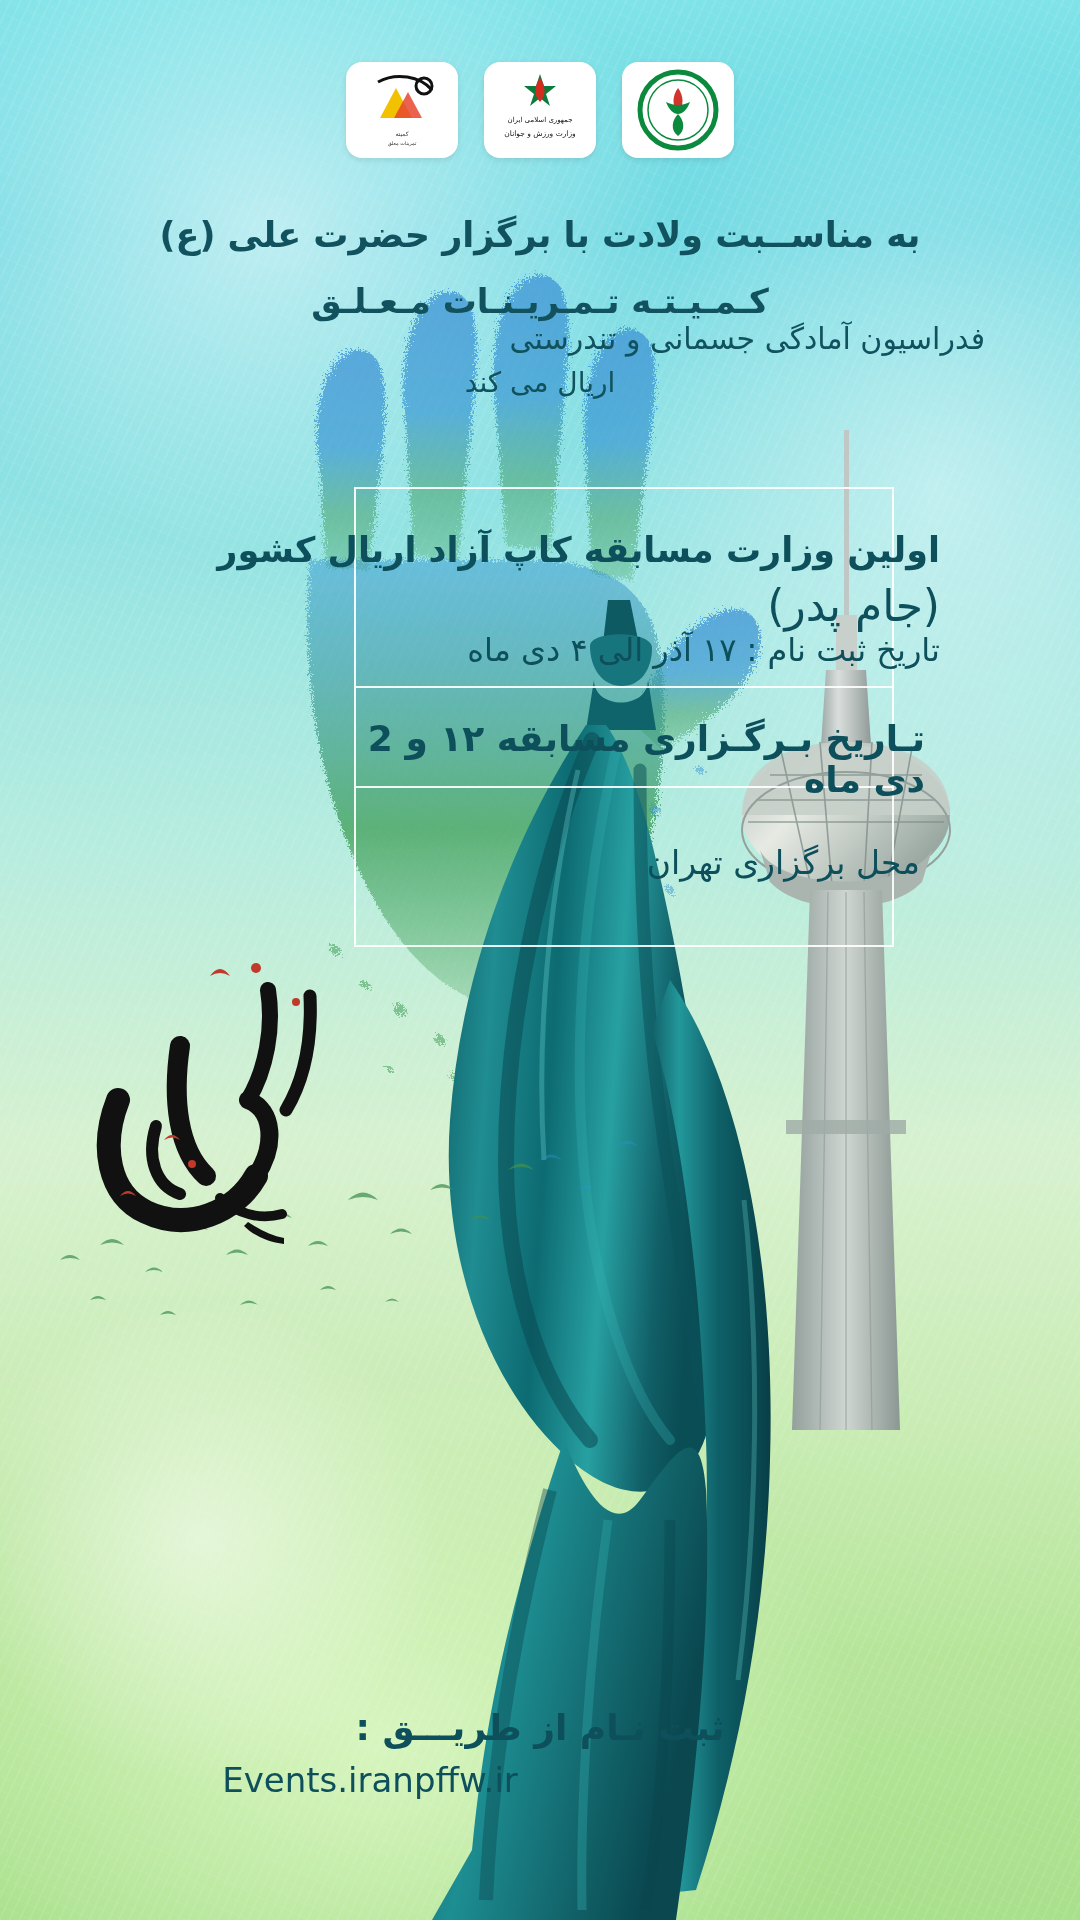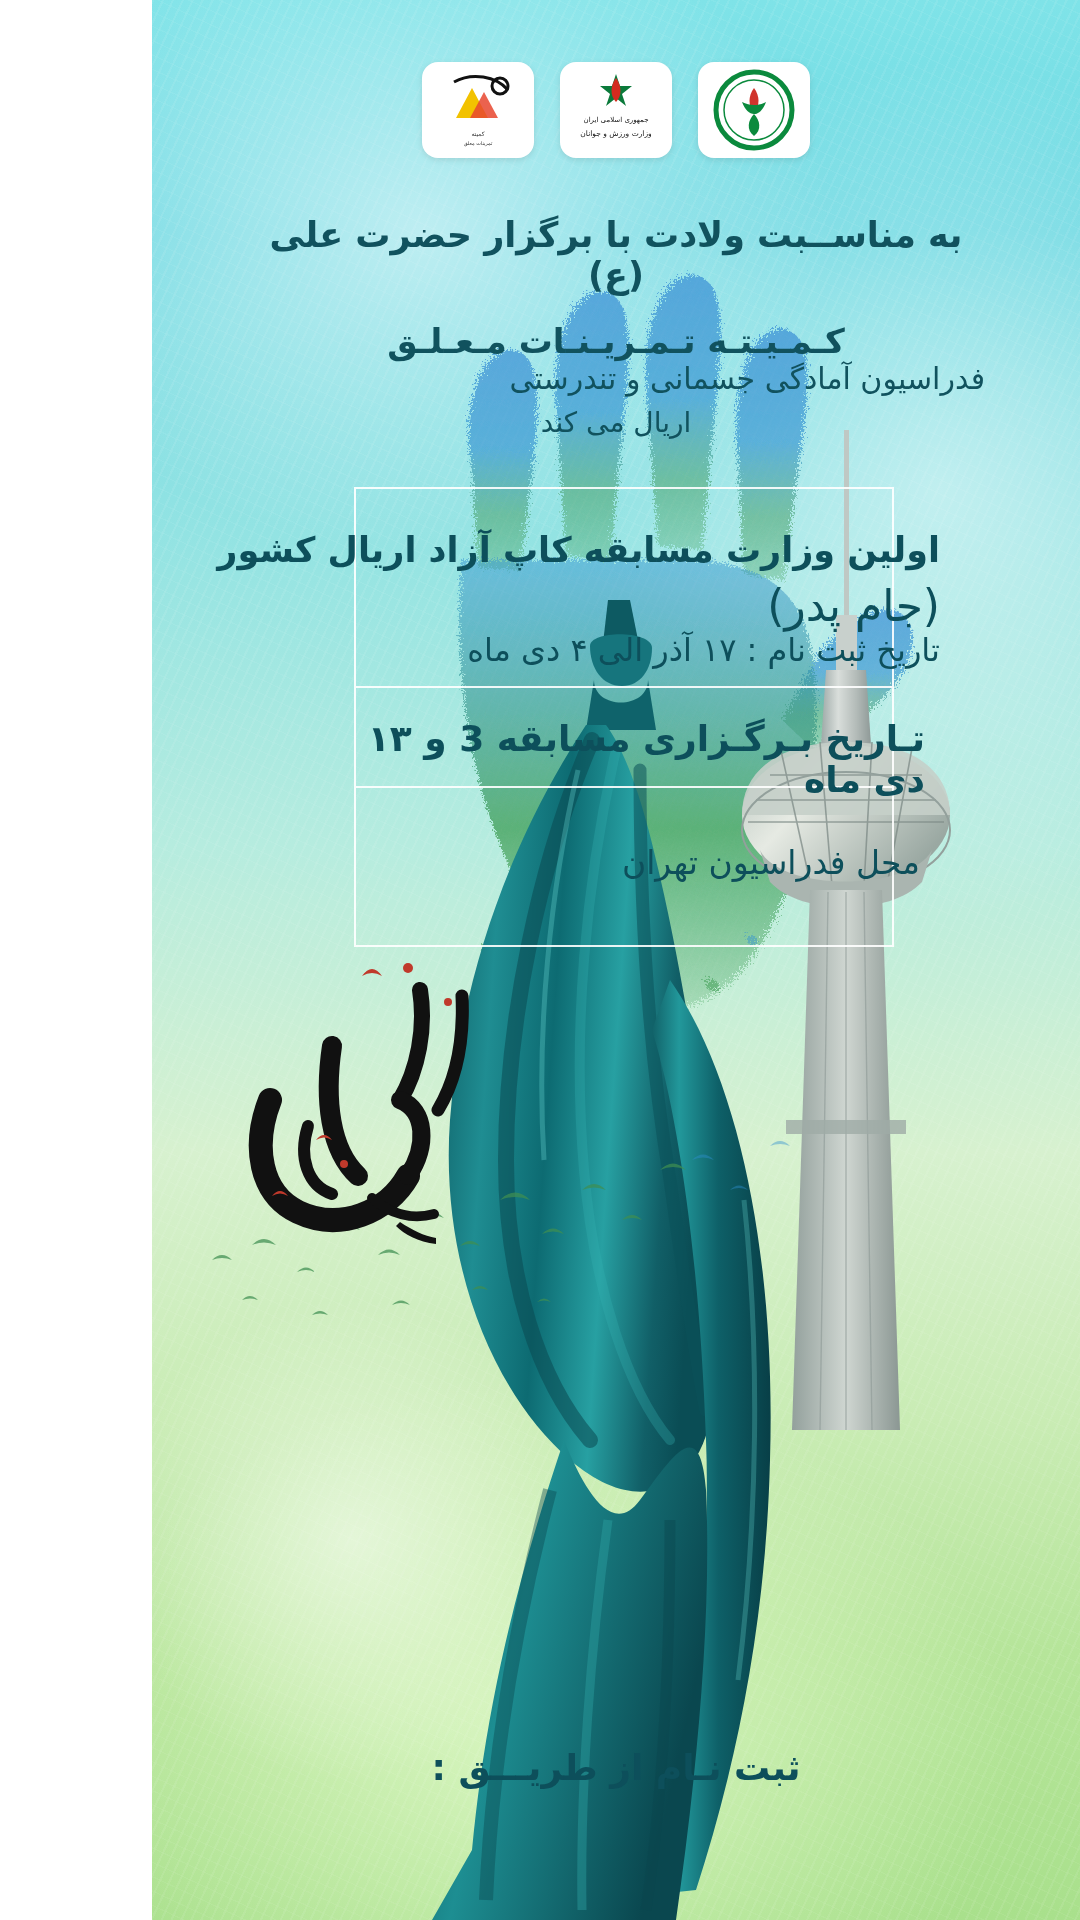--- a/index.html
+++ b/index.html
@@ -6,21 +6,21 @@
     margin: 0;
     padding: 0;
     background: #ffffff;
   }
   body {
     font-family: "DejaVu Sans", "Liberation Sans", sans-serif;
   }
 
   #poster {
     position: relative;
-    width: 928px;
+    width: 1080px;
     height: 1920px;
     overflow: hidden;
     background: linear-gradient(180deg,
         #7fe3e8 0%,
         #6fd9e2 12%,
         #8fe2e3 26%,
         #b6ecdf 44%,
         #d7f1cf 60%,
         #c9ecb4 74%,
         #b6e59a 86%,
@@ -504,22 +504,22 @@
     <div class="divider divider-a"></div>
     <div class="divider divider-b"></div>
   </div>
 
   <div class="detail-text">
     <div class="event-title">اولین وزارت مسابقه کاپ آزاد اریال کشور</div>
     <div class="event-cup">(جام پدر)</div>
     <div class="reg-date">تاریخ ثبت نام : ۱۷ آذر الی ۴ دی ماه</div>
   </div>
 
-  <div class="comp-date">تـاریخ بـرگـزاری مسابقه 3 و ۱۳ دی ماه</div>
-  <div class="venue">محل فدراسیون تهران</div>
+  <div class="comp-date">تـاریخ بـرگـزاری مسابقه ۱۲ و 2 دی ماه</div>
+  <div class="venue">محل برگزاری تهران</div>
 
   <div class="calligraphy">
     <svg viewBox="0 0 290 310" xmlns="http://www.w3.org/2000/svg">
       <g fill="none" stroke="#111111" stroke-linecap="round" stroke-linejoin="round">
         <path d="M208 40 C214 78 206 120 188 150" stroke-width="16"></path>
         <path d="M250 46 C252 90 244 130 226 160" stroke-width="13"></path>
         <path d="M120 96 C112 150 118 200 146 226" stroke-width="20"></path>
         <path d="M58 150 C40 196 48 244 86 262 C128 282 176 262 196 226" stroke-width="24"></path>
         <path d="M196 226 C216 196 214 160 188 150" stroke-width="18"></path>
         <path d="M96 176 C86 208 96 236 120 244" stroke-width="12"></path>
@@ -534,15 +534,16 @@
         <circle cx="236" cy="52" r="4"></circle>
       </g>
       <g fill="#111111">
         <path d="M188 272 C200 280 212 286 224 288 L224 294 C206 292 192 284 184 276 Z"></path>
       </g>
     </svg>
   </div>
 
   <div class="footer">
     <div class="footer-label">ثبت نـام از طریـــق :</div>
+    <div class="footer-url">Events.iranpffw.ir</div>
   </div>
 
 </div>
 
 </body></html>

